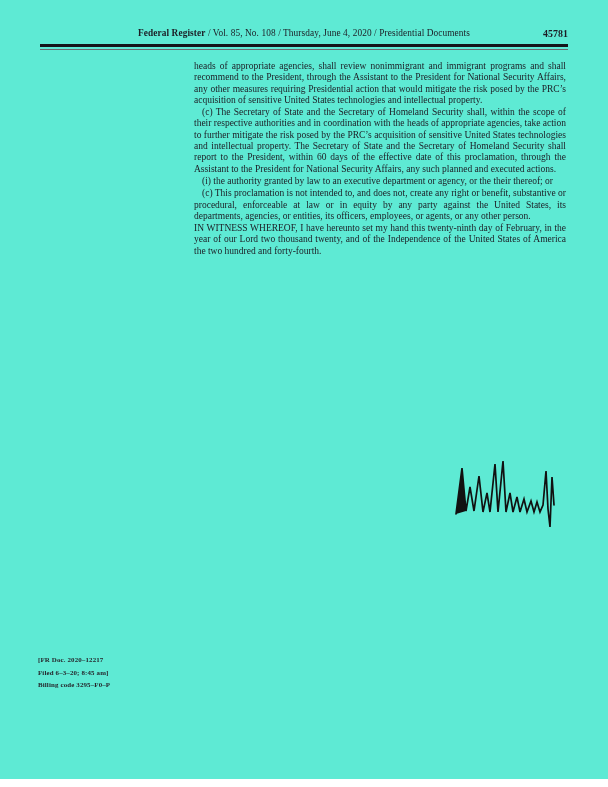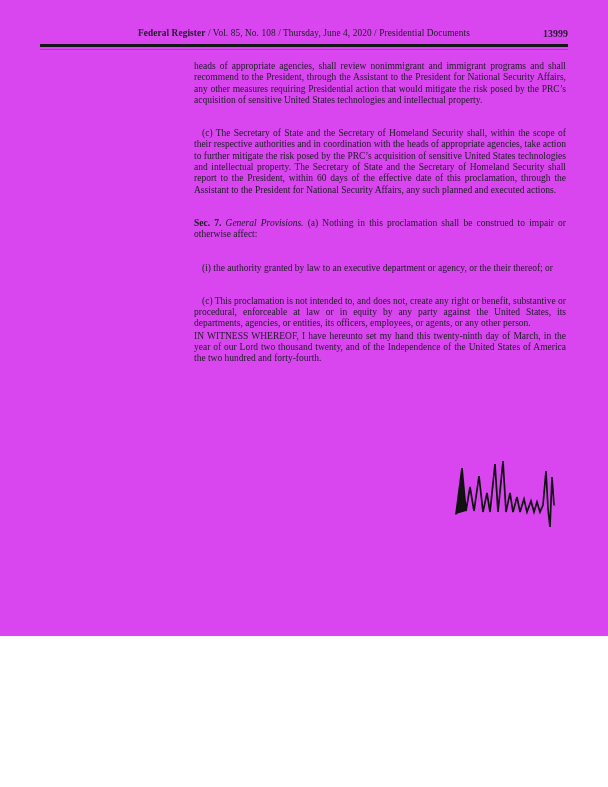--- a/index.html
+++ b/index.html
@@ -1,21 +1,21 @@
 <!DOCTYPE html>
 <html><head>
 <meta charset="utf-8">
 <style>
   * { margin: 0; padding: 0; box-sizing: border-box; }
   html, body { background: #ffffff; }
   .page {
     position: relative;
     width: 608px;
-    height: 636px;
-    background: #d946ef;
+    height: 779px;
+    background: #5eead4;
     font-family: "Liberation Serif", "DejaVu Serif", serif;
     color: #1c1c24;
     overflow: hidden;
   }
   
   .fr-header {
     position: absolute;
     left: 40px;
     top: 28px;
     width: 528px;
@@ -56,21 +56,21 @@
   
   .doc-body {
     position: absolute;
     left: 194px;
     top: 53px;
     width: 372px;
     font-size: 9.5px;
     line-height: 11.3px;
     text-align: justify;
   }
-  .doc-body p { margin-top: 22px; }
+  .doc-body p { margin-top: 1px; }
   .doc-body p.continued { margin-top: 8px; text-indent: 0; }
   .doc-body p.indented { text-indent: 8px; }
   .doc-body p.romanette { padding-left: 8px; text-indent: 0; }
   .doc-body p.flush { text-indent: 0; }
   .doc-body p.witness { margin-top: 1px; text-indent: 0; }
   .sec-label { font-weight: bold; }
   .sec-title { font-style: italic; }
   
   .signature-block {
     position: absolute;
@@ -94,33 +94,31 @@
 </style>
 </head>
 <body>
 
 <div class="page">
 
   <div class="fr-header">
     <div class="head-center">
       <span class="journal">Federal Register</span><span> / Vol. 85, No. 108 / Thursday, June 4, 2020 / Presidential Documents</span>
     </div>
-    <span class="page-number">13999</span>
+    <span class="page-number">45781</span>
   </div>
   <div class="rule-thick"></div>
   <div class="rule-thin"></div>
 
   <div class="doc-body">
     <p class="continued">heads of appropriate agencies, shall review nonimmigrant and immigrant programs and shall recommend to the President, through the Assistant to the President for National Security Affairs, any other measures requiring Presidential action that would mitigate the risk posed by the PRC’s acquisition of sensitive United States technologies and intellectual property.</p>
     <p class="indented">(c) The Secretary of State and the Secretary of Homeland Security shall, within the scope of their respective authorities and in coordination with the heads of appropriate agencies, take action to further mitigate the risk posed by the PRC’s acquisition of sensitive United States technologies and intellectual property. The Secretary of State and the Secretary of Homeland Security shall report to the President, within 60 days of the effective date of this proclamation, through the Assistant to the President for National Security Affairs, any such planned and executed actions.</p>
-    <p class="flush"><span class="sec-label">Sec. 7.</span>
-      <span class="sec-title">General Provisions.</span><span> (a) Nothing in this proclamation shall be construed to impair or otherwise affect:</span></p>
     <p class="romanette">(i) the authority granted by law to an executive department or agency, or the their thereof; or</p>
     <p class="indented">(c) This proclamation is not intended to, and does not, create any right or benefit, substantive or procedural, enforceable at law or in equity by any party against the United States, its departments, agencies, or entities, its officers, employees, or agents, or any other person.</p>
-    <p class="witness">IN WITNESS WHEREOF, I have hereunto set my hand this twenty-ninth day of March, in the year of our Lord two thousand twenty, and of the Independence of the United States of America the two hundred and forty-fourth.</p>
+    <p class="witness">IN WITNESS WHEREOF, I have hereunto set my hand this twenty-ninth day of February, in the year of our Lord two thousand twenty, and of the Independence of the United States of America the two hundred and forty-fourth.</p>
   </div>
 
   <div class="signature-block">
     <svg viewBox="0 0 112 72" xmlns="http://www.w3.org/2000/svg" aria-hidden="true">
       <path d="M4,55 L10,9 L14,52 Z" fill="#111111" stroke="none"></path>
       <path d="M4,55 L10,9 L14,52 L18,28 L22,52 L27,17 L31,53 L35,34 L38,53
                L43,5 L46,53 L51,2 L54,53 L58,34 L61,53 L65,38 L68,53
                L72,40 L75,53 L79,42 L82,53 L85,43 L88,53 L91,46
                L94,12 L96,50 L98,68 L100,18 L102,46" fill="none" stroke="#111111" stroke-width="1.7" stroke-linejoin="miter" stroke-linecap="round"></path>
     </svg>

